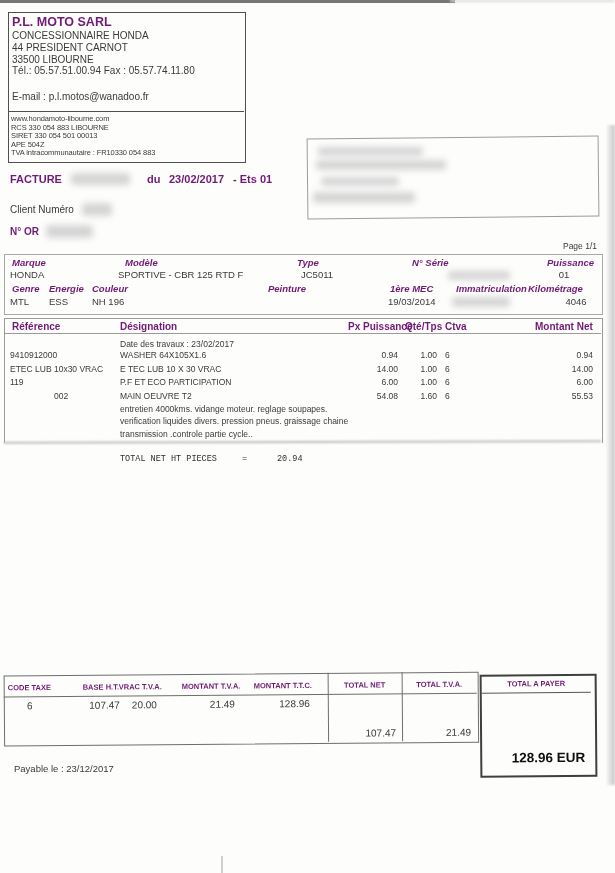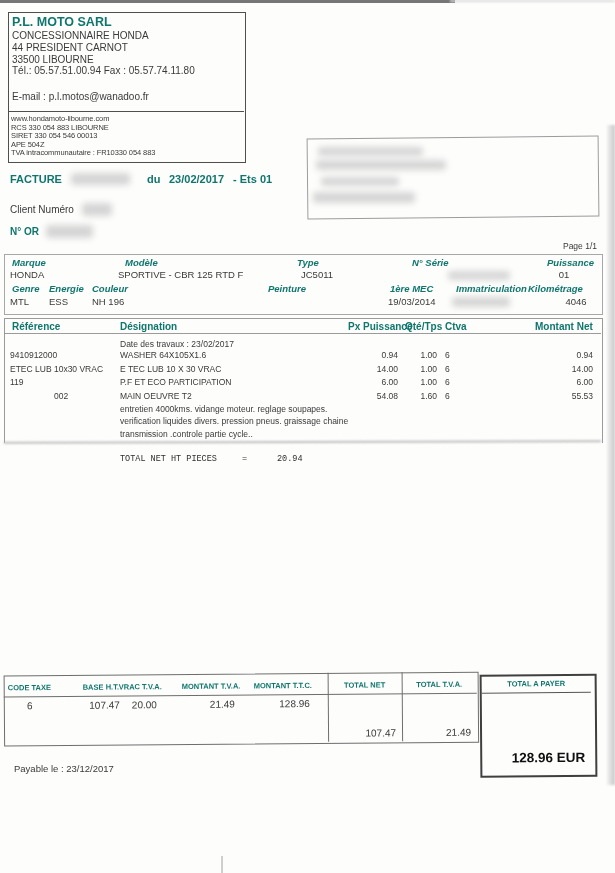--- a/index.html
+++ b/index.html
@@ -1,20 +1,20 @@
 <!DOCTYPE html>
 <html><head>
 <meta charset="utf-8">
 <style>
   html,body{margin:0;padding:0;background:#ffffff;}
   .page{position:relative;width:615px;height:873px;background:#fdfdfc;overflow:hidden;
         font-family:"Liberation Sans",sans-serif;}
   .sp{position:absolute;white-space:nowrap;line-height:1;color:#3a3a3a;
       font-family:"Liberation Sans",sans-serif;}
-  .b{font-weight:bold;color:#0f766e;}
+  .b{font-weight:bold;color:#701a75;}
   .i{font-style:italic;}
   .mono{font-family:"Liberation Mono","DejaVu Sans Mono",monospace;color:#2e2e2e;}
   .right{text-align:right;}
   .center{text-align:center;}
   .fs7{font-size:7.5px;}
   .fs75{font-size:7.5px;letter-spacing:-0.1px;}
   .fs8{font-size:8.5px;}
   .fs9{font-size:10px;}
   .fs95{font-size:9.5px;}
   .fs10{font-size:10px;}
@@ -39,21 +39,21 @@
   <div class="box" style="left:8px;top:12px;width:236px;height:149px;border-color:#4f4f4f;"></div>
   <span class="sp b fs12" style="left:12px;top:16px;">P.L. MOTO SARL</span>
   <span class="sp fs10" style="left:12px;top:31px;">CONCESSIONNAIRE HONDA</span>
   <span class="sp fs10" style="left:12px;top:43px;">44 PRESIDENT CARNOT</span>
   <span class="sp fs10" style="left:12px;top:55px;">33500 LIBOURNE</span>
   <span class="sp fs10" style="left:12px;top:66px;">Tél.: 05.57.51.00.94 Fax : 05.57.74.11.80</span>
   <span class="sp fs10" style="left:12px;top:92px;">E-mail : p.l.motos@wanadoo.fr</span>
   <div class="line" style="left:8px;top:111px;width:236px;height:1px;background:#4f4f4f;"></div>
   <span class="sp fs75" style="left:11px;top:114.5px;">www.hondamoto-libourne.com</span>
   <span class="sp fs75" style="left:11px;top:123.5px;">RCS 330 054 883 LIBOURNE</span>
-  <span class="sp fs75" style="left:11px;top:132px;">SIRET 330 054 546 00013</span>
+  <span class="sp fs75" style="left:11px;top:132px;">SIRET 330 054 501 00013</span>
   <span class="sp fs75" style="left:11px;top:140.5px;">APE 504Z</span>
   <span class="sp fs75" style="left:11px;top:149px;">TVA intracommunautaire : FR10330 054 883</span>
 
   <div class="box" style="left:307px;top:137px;width:290px;height:79px;border-color:#9c9c9c;transform:rotate(-0.6deg);"></div>
   <div class="blob" style="left:318px;top:147px;width:105px;height:9px;"></div>
   <div class="blob" style="left:316px;top:160px;width:130px;height:10px;"></div>
   <div class="blob" style="left:321px;top:177px;width:78px;height:9px;"></div>
   <div class="blob" style="left:313px;top:192px;width:102px;height:11px;"></div>
 
   <span class="sp b fs11" style="left:10px;top:174px;">FACTURE</span>

